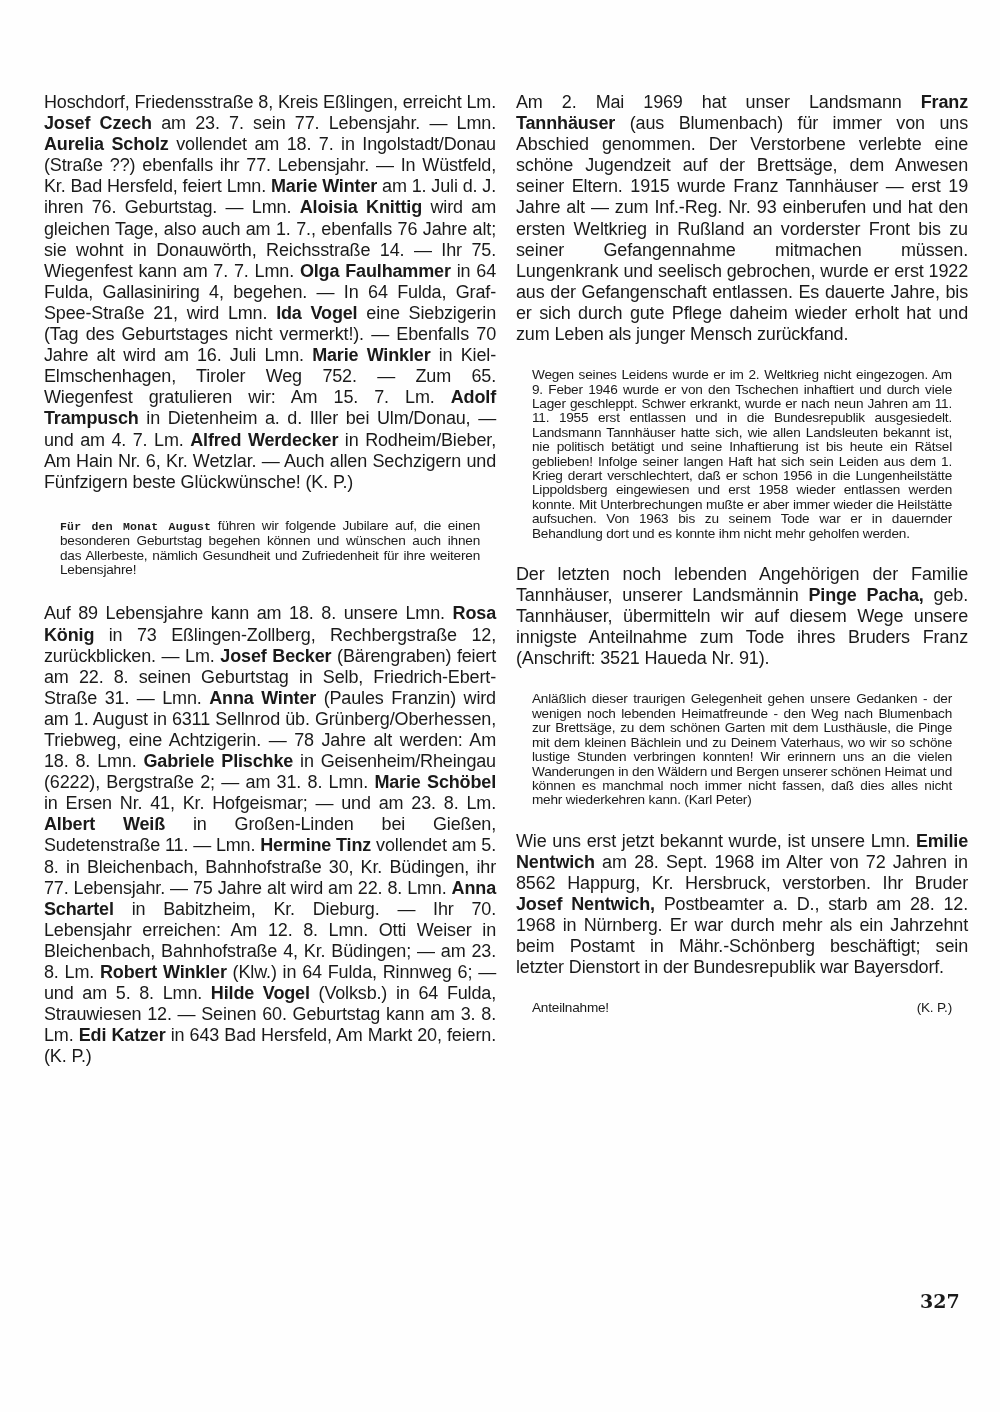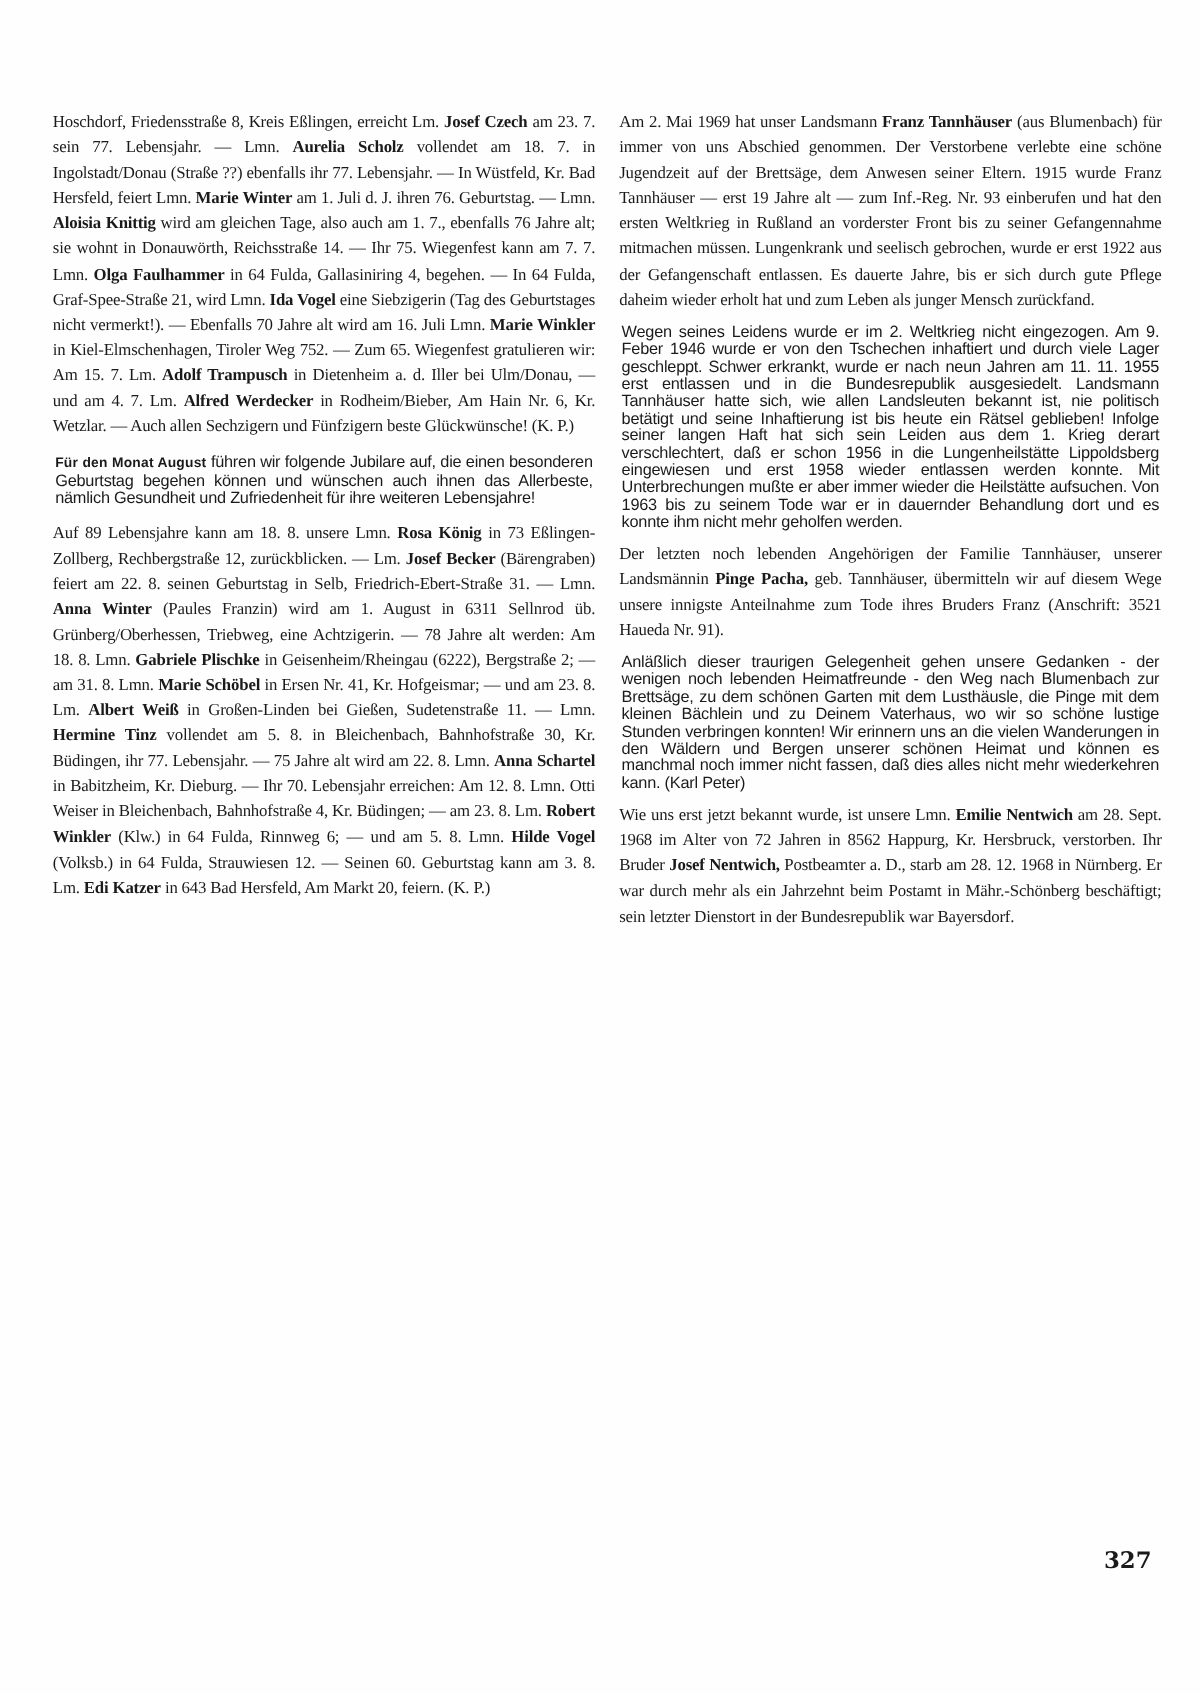--- a/index.html
+++ b/index.html
@@ -2,37 +2,37 @@
 <html><head>
 <meta charset="utf-8">
 <style>
   html, body { margin: 0; padding: 0; background: #ffffff; }
   body { width: 1000px; height: 1412px; position: relative; overflow: hidden; color: #1a1a1a; }
   .page { position: absolute; left: 0; top: 0; width: 1000px; height: 1412px; background: #fefefe; }
   .col { position: absolute; top: 92px; width: 452px; }
   .col-left { left: 44px; }
   .col-right { left: 516px; }
   .p-lg {
-    font-family: Liberation Serif, serif;
-    font-size: 14px;
+    font-family: Liberation Sans, sans-serif;
+    font-size: 18px;
     line-height: 21.1px;
     text-align: justify;
     margin: 0;
     letter-spacing: -0.15px;
   }
   .p-sm {
     font-family: "Liberation Sans", sans-serif;
     font-size: 13.6px;
     line-height: 14.4px;
     text-align: justify;
-    margin: 2px;
+    margin: 16px;
     font-stretch: condensed;
     letter-spacing: -0.2px;
   }
-  .p-sm .lead { font-family: Liberation Sans, sans-serif; font-weight: bold; font-size: 11.5px; letter-spacing: 0.2px; }
+  .p-sm .lead { font-family: Liberation Mono, monospace; font-weight: bold; font-size: 11.5px; letter-spacing: 0.2px; }
   .p-lg b { font-weight: bold; }
   .heading {
     font-family: "DejaVu Serif", serif;
     font-weight: bold;
     font-size: 16.5px;
     margin: 0 0 14px 0;
   }
   .gap-s { height: 7px; }
   .gap-m { height: 10px; }
   .signature { display: flex; justify-content: space-between; }
@@ -58,16 +58,20 @@
     <p class="p-lg">Am 2. Mai 1969 hat unser Landsmann <b>Franz Tannhäuser</b> (aus Blumenbach) für immer von uns Abschied genommen. Der Verstorbene verlebte eine schöne Jugendzeit auf der Brettsäge, dem Anwesen seiner Eltern. 1915 wurde Franz Tannhäuser — erst 19 Jahre alt — zum Inf.-Reg. Nr. 93 einberufen und hat den ersten Weltkrieg in Rußland an vorderster Front bis zu seiner Gefangennahme mitmachen müssen. Lungenkrank und seelisch gebrochen, wurde er erst 1922 aus der Gefangenschaft entlassen. Es dauerte Jahre, bis er sich durch gute Pflege daheim wieder erholt hat und zum Leben als junger Mensch zurückfand.</p>
     <div class="gap-s"></div>
     <p class="p-sm">Wegen seines Leidens wurde er im 2. Weltkrieg nicht eingezogen. Am 9. Feber 1946 wurde er von den Tschechen inhaftiert und durch viele Lager geschleppt. Schwer erkrankt, wurde er nach neun Jahren am 11. 11. 1955 erst entlassen und in die Bundesrepublik ausgesiedelt. Landsmann Tannhäuser hatte sich, wie allen Landsleuten bekannt ist, nie politisch betätigt und seine Inhaftierung ist bis heute ein Rätsel geblieben! Infolge seiner langen Haft hat sich sein Leiden aus dem 1. Krieg derart verschlechtert, daß er schon 1956 in die Lungenheilstätte Lippoldsberg eingewiesen und erst 1958 wieder entlassen werden konnte. Mit Unterbrechungen mußte er aber immer wieder die Heilstätte aufsuchen. Von 1963 bis zu seinem Tode war er in dauernder Behandlung dort und es konnte ihm nicht mehr geholfen werden.</p>
     <div class="gap-s"></div>
     <p class="p-lg">Der letzten noch lebenden Angehörigen der Familie Tannhäuser, unserer Landsmännin <b>Pinge Pacha,</b> geb. Tannhäuser, übermitteln wir auf diesem Wege unsere innigste Anteilnahme zum Tode ihres Bruders Franz (Anschrift: 3521 Haueda Nr. 91).</p>
     <div class="gap-s"></div>
     <p class="p-sm">Anläßlich dieser traurigen Gelegenheit gehen unsere Gedanken - der wenigen noch lebenden Heimatfreunde - den Weg nach Blumenbach zur Brettsäge, zu dem schönen Garten mit dem Lusthäusle, die Pinge mit dem kleinen Bächlein und zu Deinem Vaterhaus, wo wir so schöne lustige Stunden verbringen konnten! Wir erinnern uns an die vielen Wanderungen in den Wäldern und Bergen unserer schönen Heimat und können es manchmal noch immer nicht fassen, daß dies alles nicht mehr wiederkehren kann. (Karl Peter)</p>
     <div class="gap-s"></div>
     <p class="p-lg">Wie uns erst jetzt bekannt wurde, ist unsere Lmn. <b>Emilie Nentwich</b> am 28. Sept. 1968 im Alter von 72 Jahren in 8562 Happurg, Kr. Hersbruck, verstorben. Ihr Bruder <b>Josef Nentwich,</b> Postbeamter a. D., starb am 28. 12. 1968 in Nürnberg. Er war durch mehr als ein Jahrzehnt beim Postamt in Mähr.-Schönberg beschäftigt; sein letzter Dienstort in der Bundesrepublik war Bayersdorf.</p>
     <div class="gap-s"></div>
+    <div class="p-sm signature">
+      <span>Anteilnahme!</span>
+      <span>(K. P.)</span>
+    </div>
   </div>
 
   <div class="page-number">327</div>
 </div>
 
 </body></html>

